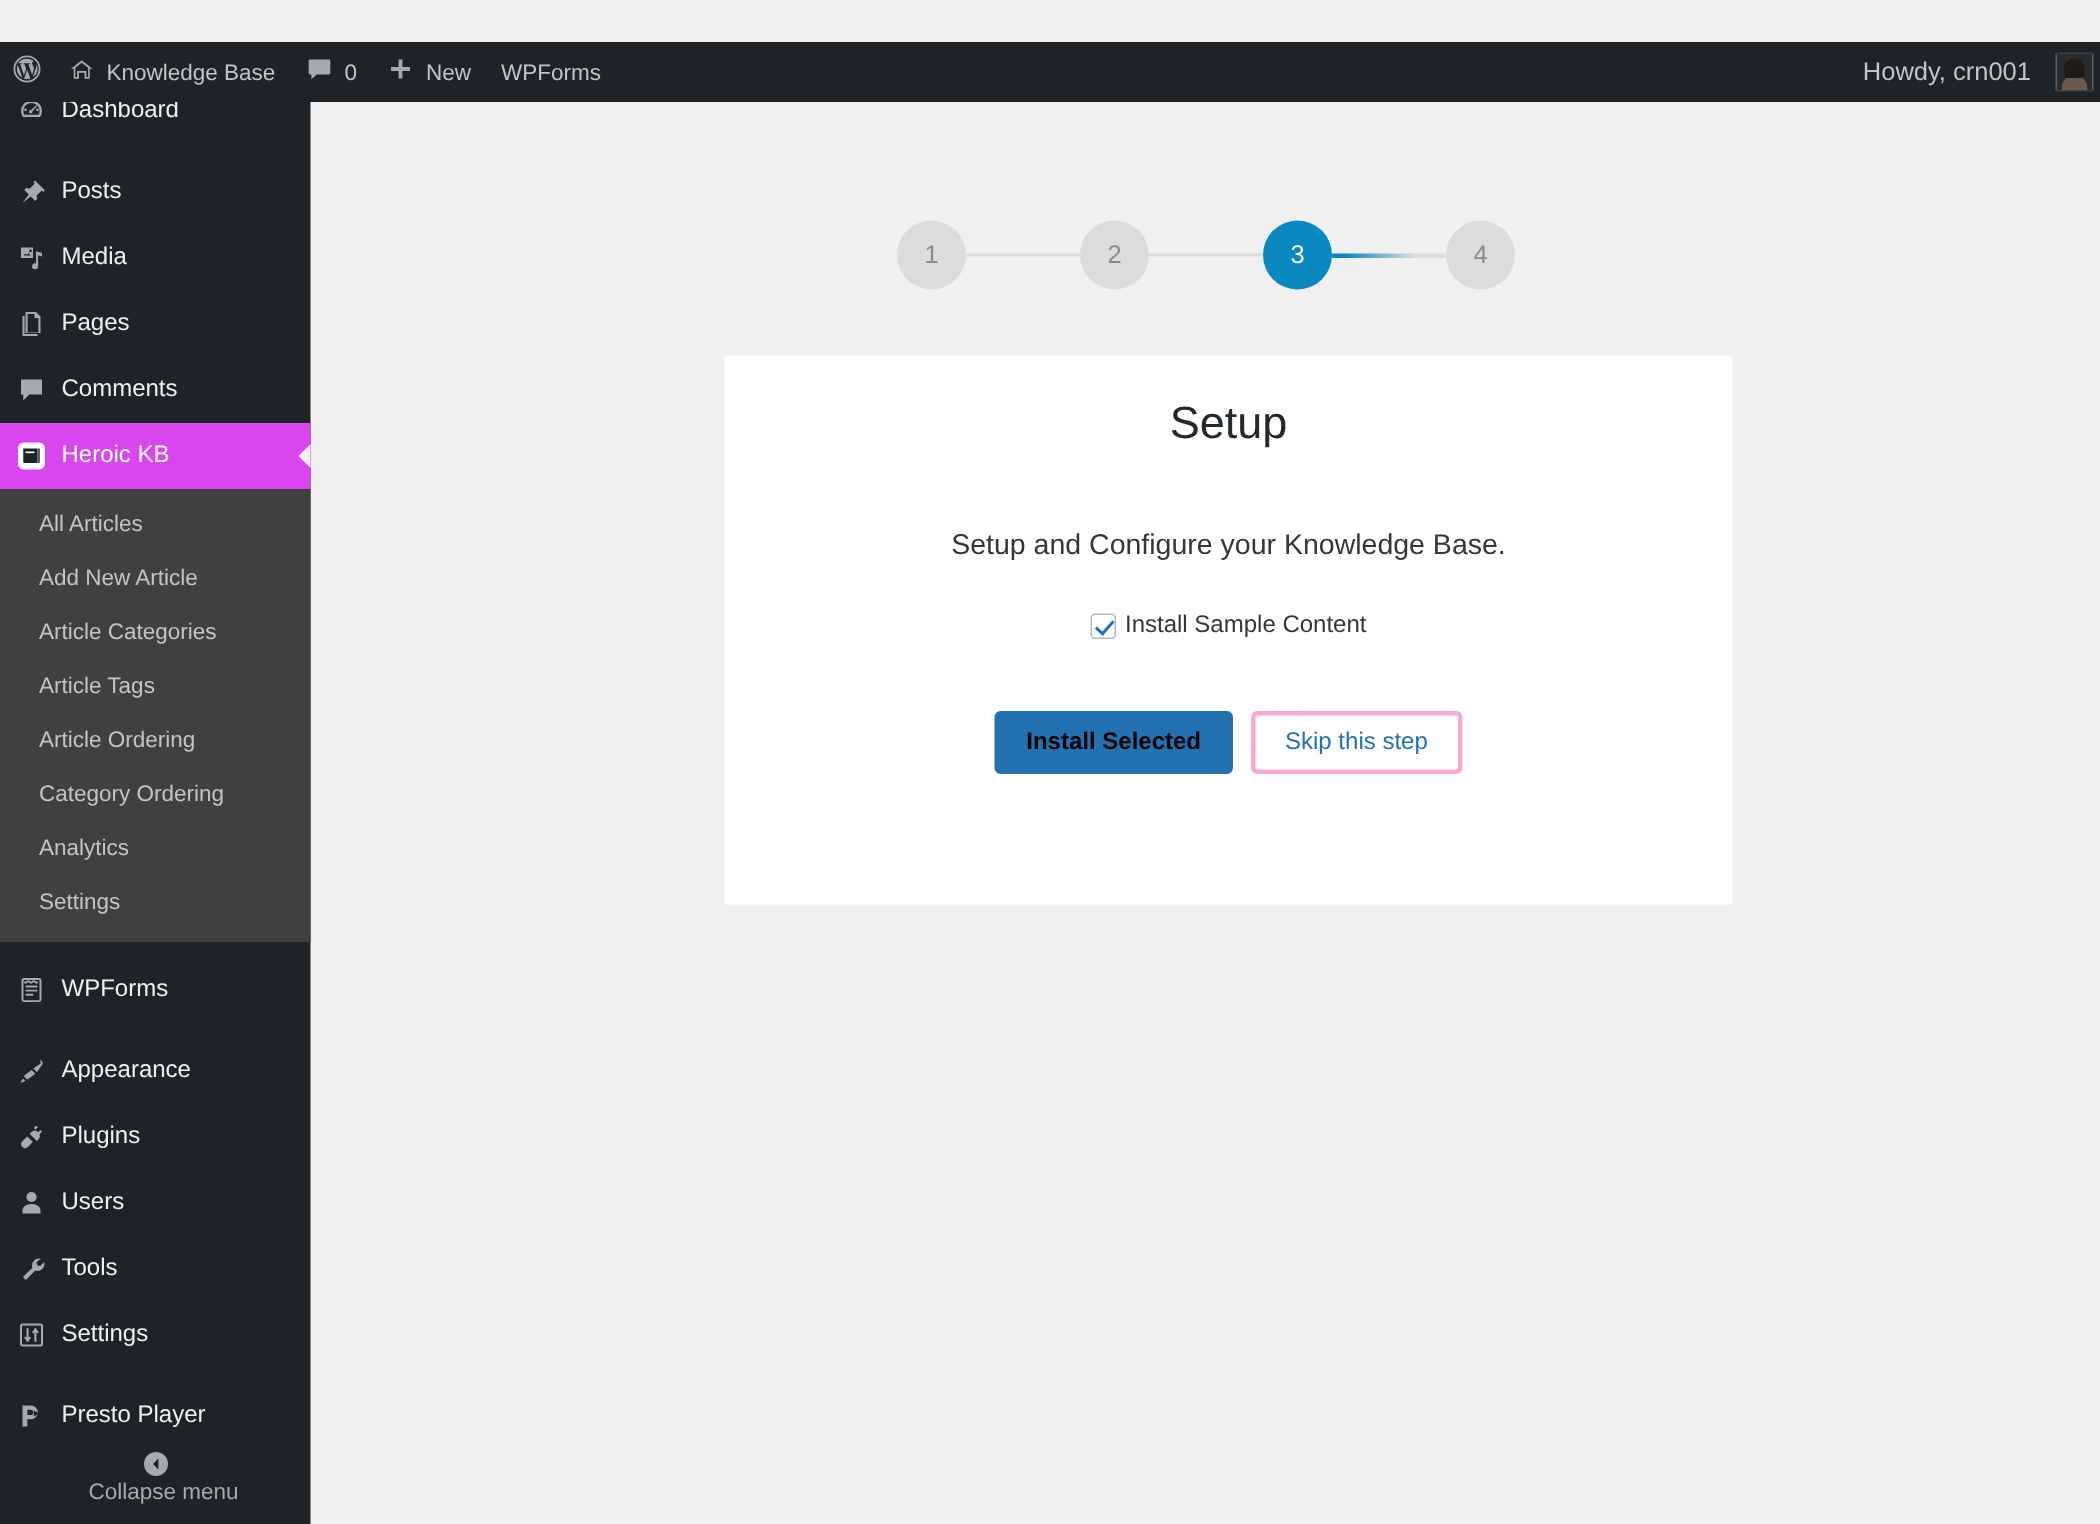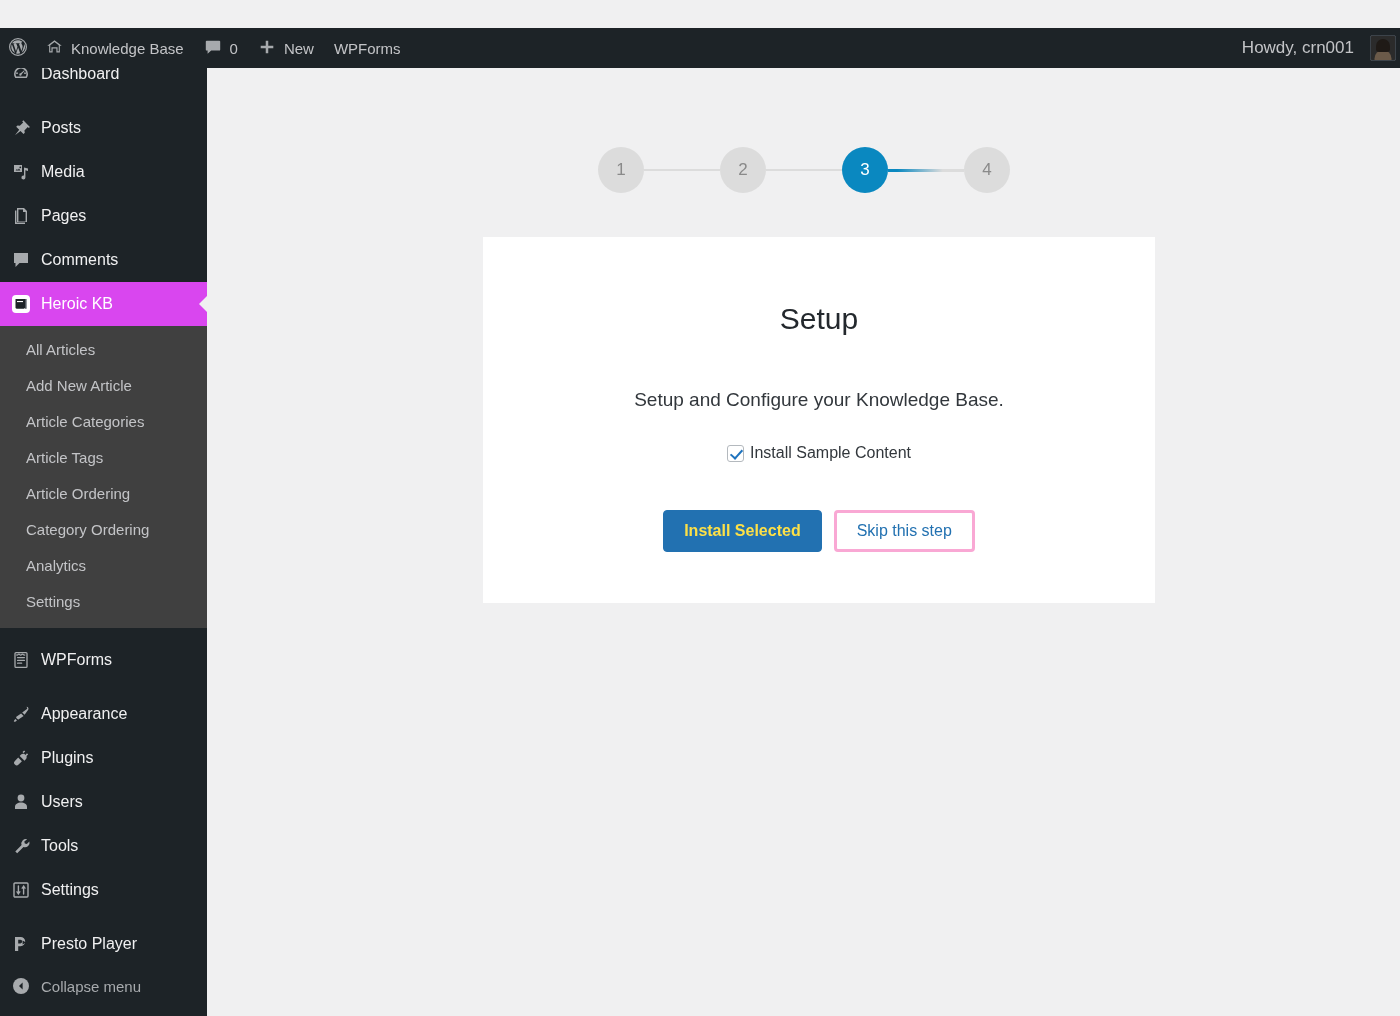--- a/index.html
+++ b/index.html
@@ -86,21 +86,21 @@
 
   .submenu { background: #404040; padding: 6px 0 8px 0; }
   .submenu-item {
     display: block; padding: 7px 0 7px 26px;
     font-size: 15px; color: #c3c4c7; cursor: pointer;
     line-height: 22px;
   }
 
   .collapse-row {
     display: flex; align-items: center; height: 40px;
-    padding-left: 11px; cursor: pointer; color: #a7aaad; font-size: 15px;
+    padding-left: 11px; cursor: pointer; color: #a7aaad; font-size: 15px; flex-direction: column;
   }
 
   
   #wpbody {
     position: absolute; top: 40px; left: 207px;
     width: 1193px; height: 976px;
     background: #f0f0f1;
     overflow: hidden;
   }
 
@@ -125,21 +125,21 @@
 
   
   .card {
     position: absolute; left: 276px; top: 197px;
     width: 672px; height: 366px;
     background: #ffffff;
     text-align: center;
   }
   .card-title {
     font-size: 30px; font-weight: 400; color: #23282d;
-    padding-top: 64px; line-height: 1.2;
+    padding-top: 28px; line-height: 1.2;
   }
   .card-desc {
     font-size: 19px; color: #32373c;
     margin-top: 50px; line-height: 1.4;
   }
   .checkbox-row {
     display: flex; align-items: center; justify-content: center;
     margin-top: 31px; font-size: 16px; color: #32373c;
     gap: 6px;
   }
@@ -161,21 +161,21 @@
     display: flex; justify-content: center; align-items: center;
     gap: 12px; margin-top: 48px;
   }
   .btn {
     font-family: "Liberation Sans", sans-serif;
     font-size: 16px; line-height: 1;
     border-radius: 4px; cursor: pointer;
     display: inline-flex; align-items: center; justify-content: center;
   }
   .btn-primary {
-    background: #2271b1; border: 1px solid #2271b1; color: #fde047;
+    background: #2271b1; border: 1px solid #2271b1; color: #000000;
     height: 42px; padding: 0 20px; font-weight: 600;
   }
   .btn-secondary {
     background: #fff; border: 3px solid #f9a8d4; color: #2271b1;
     height: 42px; padding: 0 20px;
   }
 </style>
 </head>
 <body>
 

